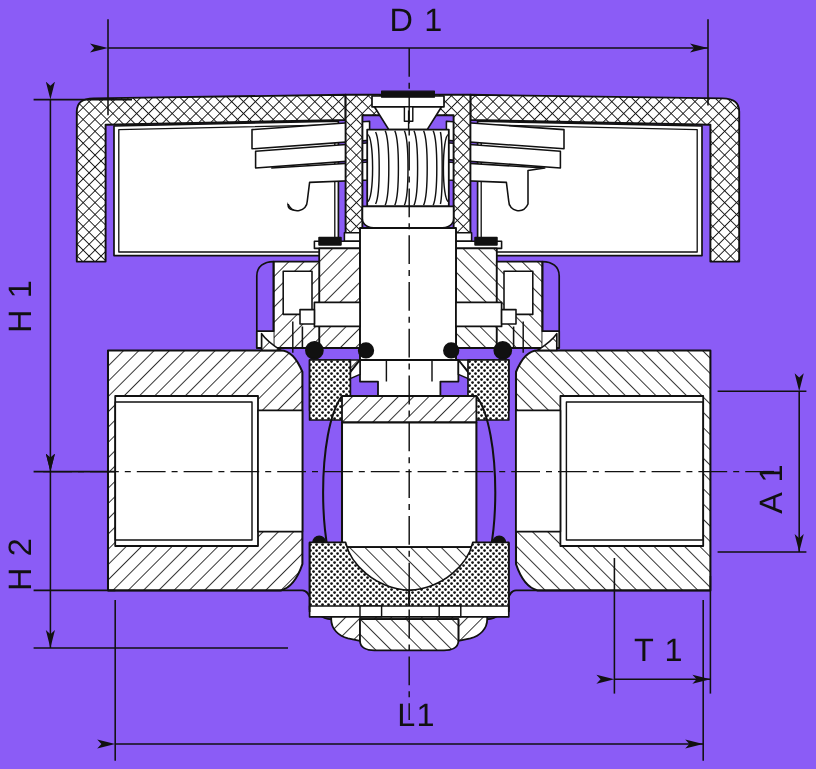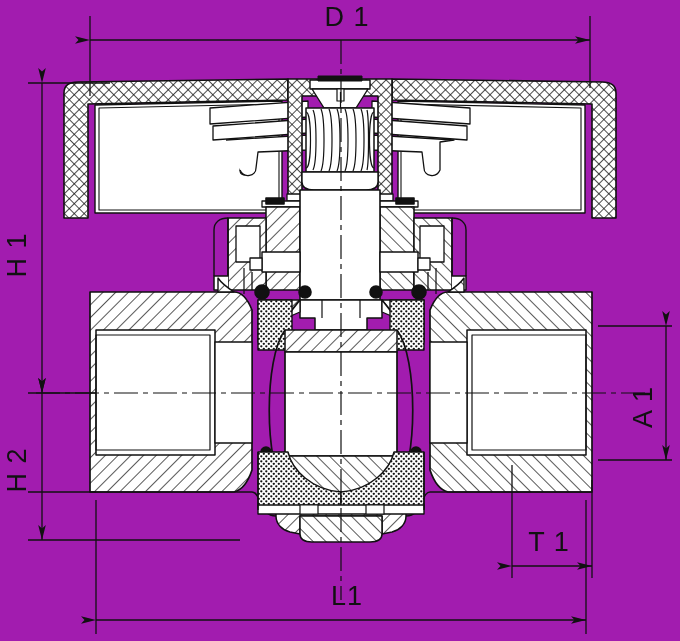--- a/index.html
+++ b/index.html
@@ -1,19 +1,19 @@
 <!DOCTYPE html>
 <html><head>
 <meta charset="utf-8">
 <title>Ball Valve Sectional Drawing</title>
 <style>
   html,body{margin:0;padding:0;background:#ffffff;}
   body{width:680px;height:641px;overflow:hidden;
        font-family:"Liberation Sans", sans-serif;}
-  #stage{position:relative;width:680px;height:641px;background:#a21caf;}
+  #stage{position:relative;width:680px;height:641px;background:#8b5cf6;}
   svg#dwg{position:absolute;left:0;top:0;width:680px;height:641px;display:block;}
   .dimtext{font-family:"Liberation Sans", sans-serif;font-size:27px;fill:#111;
            letter-spacing:1px;}
 </style>
 </head>
 <body>
 
 <div id="stage">
 <svg id="dwg" viewBox="0 0 680 641">
 

